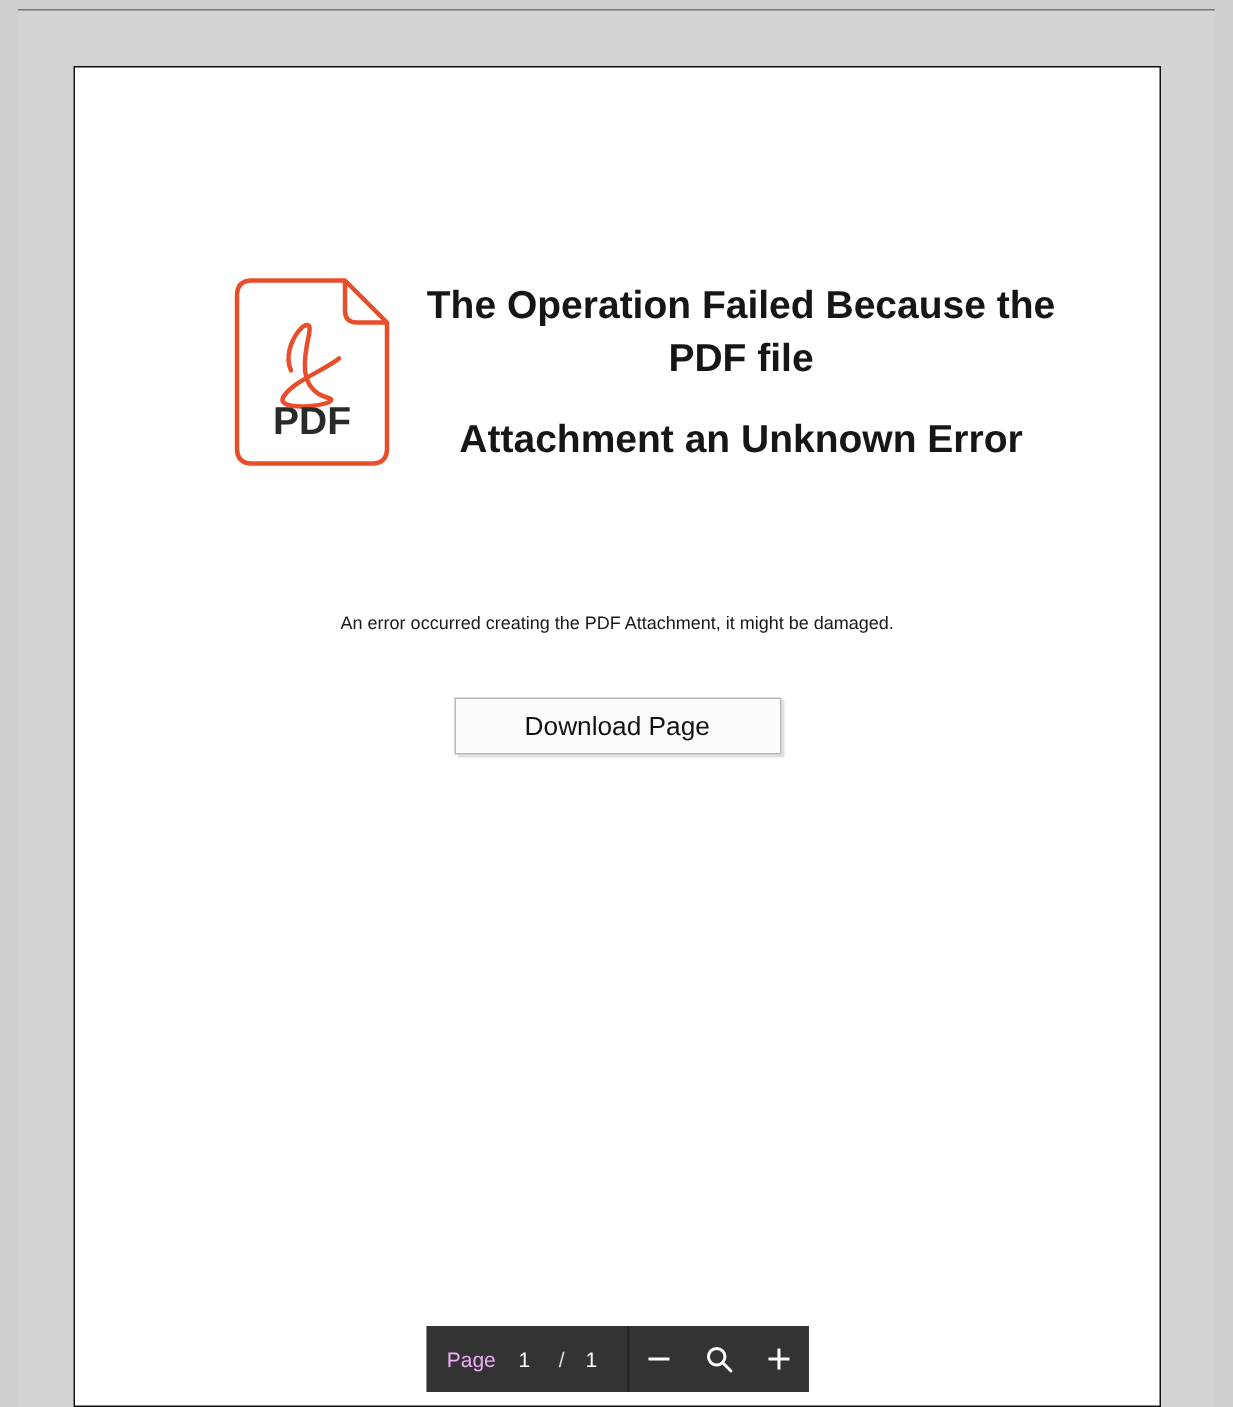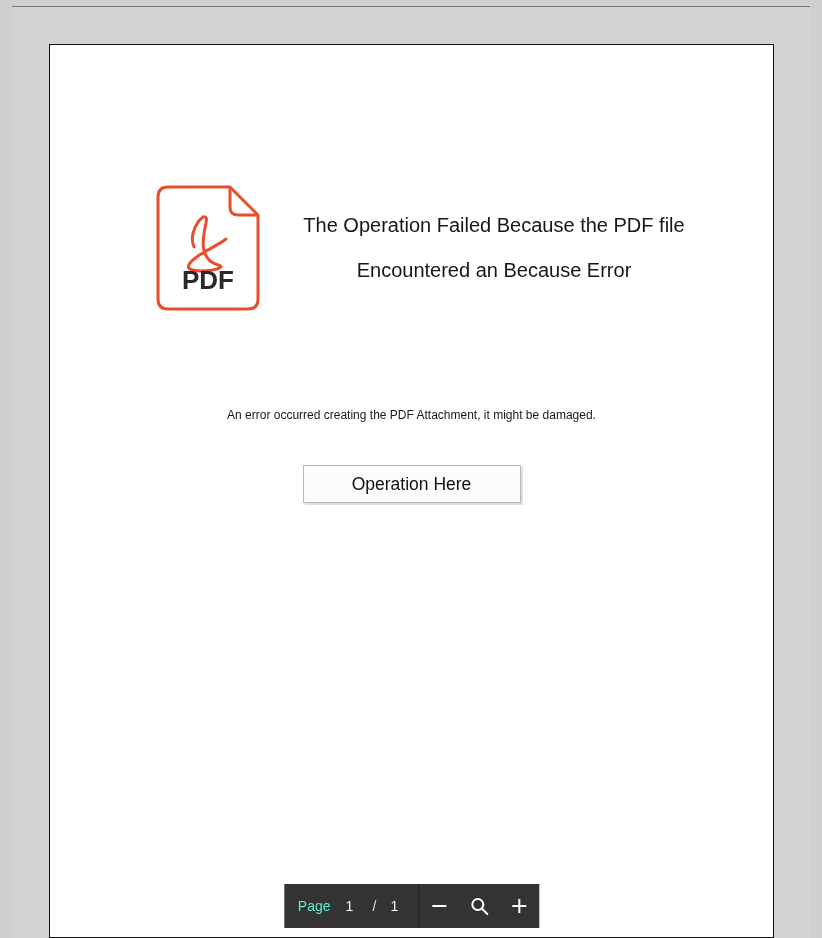--- a/index.html
+++ b/index.html
@@ -43,25 +43,25 @@
   }
   .pdf-icon {
     width: 104px;
     height: 126px;
     flex: 0 0 auto;
   }
   .headline-wrap {
     flex: 1;
   }
   .headline {
-    font-size: 20px;
+    font-size: 26px;
     color: #161616;
     text-align: center;
     line-height: 1.35;
-    font-weight: 400;
+    font-weight: 700;
   }
   .headline .l2 { display: block; margin-top: 18px; }
   .subtext {
     position: absolute;
     top: 362px;
     left: 0;
     width: 100%;
     text-align: center;
     font-size: 12px;
     color: #181818;
@@ -96,21 +96,21 @@
     font-family: Arial, sans-serif;
   }
   .tb-page-group {
     display: flex;
     align-items: center;
     height: 100%;
     padding: 0 14px 0 14px;
     gap: 8px;
     border-right: 1px solid #202020;
   }
-  .tb-label { color: #5eead4; }
+  .tb-label { color: #f0abfc; }
   .tb-current {
     width: 22px;
     text-align: center;
     color: #fff;
     background: transparent;
     border: none;
     font-size: 14px;
     font-family: Arial, sans-serif;
   }
   .tb-sep { color: #ddd; padding: 0 4px; }
@@ -136,30 +136,30 @@
   <div class="pdf-block">
     <svg class="pdf-icon" viewBox="0 0 104 126">
       <path d="M12 2 h62 l28 28 v84 q0 10 -10 10 h-80 q-10 0 -10 -10 v-102 q0 -10 10 -10 z" fill="none" stroke="#e94e2b" stroke-width="3" stroke-linejoin="round"></path>
       <path d="M74 2 v20 q0 8 8 8 h20" fill="none" stroke="#e94e2b" stroke-width="3" stroke-linejoin="round"></path>
       <path d="M38 62 C 30 44, 54 20, 50 38 C 47 52, 42 74, 62 80 C 78 84, 22 92, 34 78 C 42 68, 60 62, 70 54" fill="none" stroke="#e94e2b" stroke-width="3" stroke-linecap="round"></path>
       <text x="52" y="104" text-anchor="middle" font-family="Arial, sans-serif" font-size="26" font-weight="700" fill="#2a2a2a">PDF</text>
     </svg>
     <div class="headline-wrap">
       <div class="headline">
         <span>The Operation Failed Because the PDF file</span>
-        <span class="l2">Encountered an Because Error</span>
+        <span class="l2">Attachment an Unknown Error</span>
       </div>
     </div>
   </div>
 
   <div class="subtext">
     <span>An error occurred creating the PDF Attachment, it might be damaged.</span><br>
   </div>
 
-  <button class="download-btn">Operation Here</button>
+  <button class="download-btn">Download Page</button>
 
   <div class="toolbar">
     <div class="tb-page-group">
       <span class="tb-label">Page</span>
       <input class="tb-current" value="1" style="">
       <span class="tb-sep">/</span>
       <span class="tb-total">1</span>
     </div>
     <div class="tb-btn">
       <svg width="18" height="18" viewBox="0 0 18 18">

